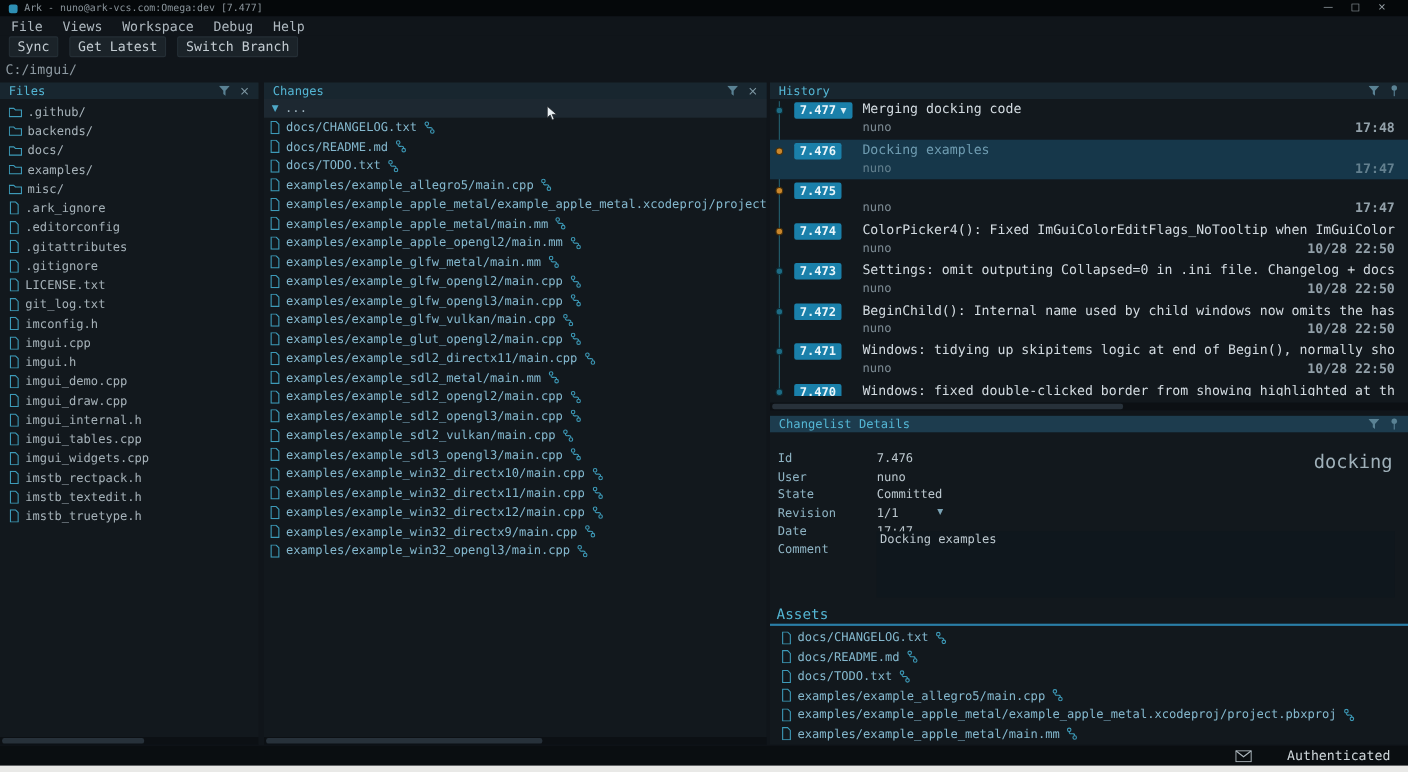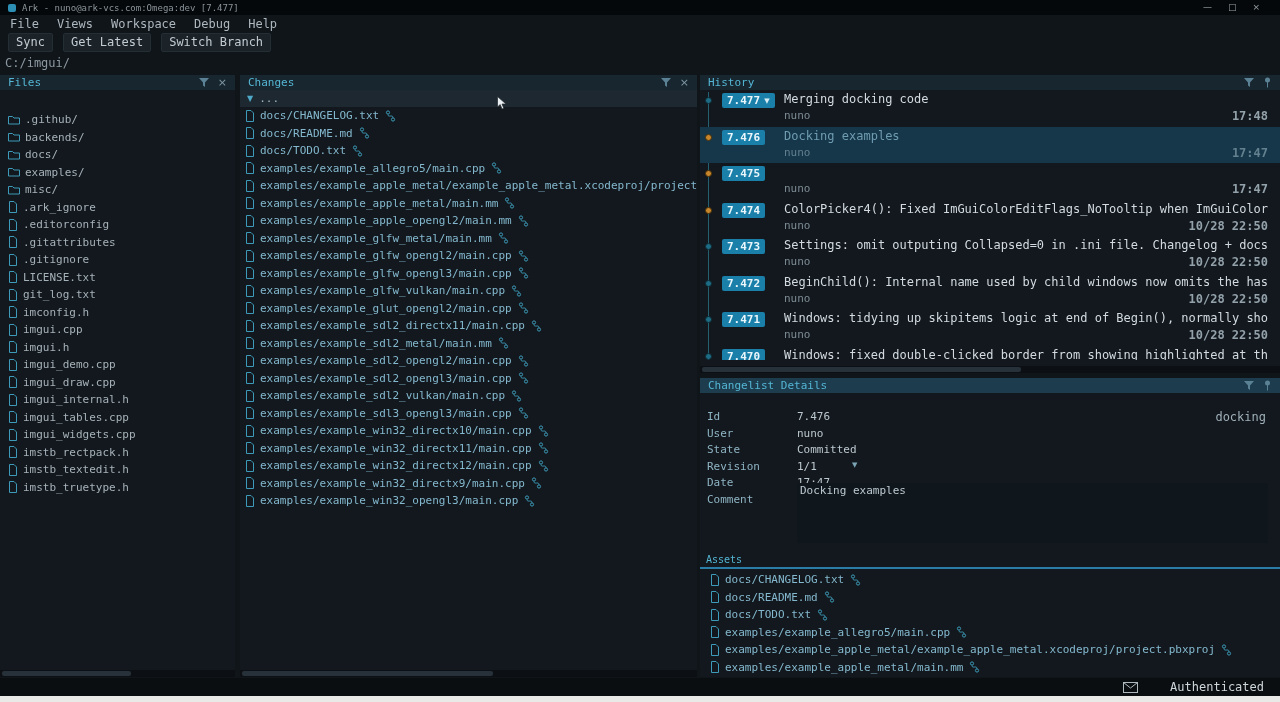--- a/index.html
+++ b/index.html
@@ -39,21 +39,21 @@
   .hdr-close { font-family:"DejaVu Sans",sans-serif; font-size:11px; color:#7e98a4; line-height:11px; }
   .hdr-svg { display:inline-block; }
 
   .files-panel   { left:0;   top:75px;  width:235px; height:602px; }
   .changes-panel { left:240px; top:75px; width:457px; height:602px; }
   .history-panel { left:700px; top:75px; width:580px; height:298px; }
   .details-panel { left:700px; top:378px; width:580px; height:299px; }
 
   
   .tree, .list { position:relative; overflow:hidden; }
-  .files-panel .tree { height:570px; padding-top:21px; }
+  .files-panel .tree { height:570px; padding-top:3px; }
   .changes-panel .list { height:570px; }
   .tree-row, .list-row { height:17.5px; display:flex; align-items:center; padding-left:8px; white-space:nowrap; overflow:hidden; }
   .list-row { padding-left:5px; }
   .icon { display:inline-flex; align-items:center; margin-right:5px; flex:0 0 auto; }
   .row-label { font-size:11px; color:#a6b2b9; }
   .changes-panel .row-label, .asset-row .row-label { color:#84b8ce; }
   .tree-row .icon-folder { display:none; }
   .tree-row.folder .icon-folder { display:inline-flex; }
   .branch-glyph { margin-left:6px; margin-right:0; }
 
@@ -81,28 +81,28 @@
   .commit-row.selected .c-time, .commit-row.selected .c-author { color:#63808f; }
   .hscroll { position:absolute; left:0; right:0; bottom:0; height:7px; background:#0c1014; }
   .hscroll .thumb { position:absolute; left:2px; top:1px; height:5px; width:55%; background:#27313a; border-radius:2px; }
 
   
   .details-panel .panel-header { background:#1d3c4e; }
   .fields { position:relative; padding-top:16px; }
   .field-row { position:relative; height:16.5px; }
   .f-label { position:absolute; left:7px; top:1px; font-size:11px; color:#8fb4c4; }
   .f-value { position:absolute; left:97px; top:1px; font-size:11px; color:#bcc8cf; }
-  .f-extra { position:absolute; right:14px; top:1px; font-size:12px; color:#9fb0b9; }
+  .f-extra { position:absolute; right:14px; top:1px; font-size:17px; color:#9fb0b9; }
   .combo-caret { position:absolute; left:152px; top:2px; font-family:"DejaVu Sans",sans-serif;
                  font-size:7px; color:#7ba4b6; }
   .comment-box { position:absolute; left:97px; top:105px; width:471px; height:60px; background:#0f171d; }
   .comment-text { position:absolute; left:3px; top:1px; font-size:11px; color:#bcc8cf; white-space:nowrap; }
   .assets-header { position:absolute; left:0; top:174px; width:580px; height:17px;
                    border-bottom:2px solid #2a7da6; display:flex; align-items:center; padding:0 6px; }
-  .assets-title { font-size:10px; color:#54b6d4; }
+  .assets-title { font-size:13px; color:#54b6d4; }
   .assets-list { position:absolute; left:0; top:193px; width:580px; height:106px; overflow:hidden; }
   .asset-row { height:17.5px; display:flex; align-items:center; padding-left:10px; white-space:nowrap; overflow:hidden; }
 
   
   .statusbar { position:absolute; left:0; top:678px; width:1280px; height:18px; background:#0a0e11;
                display:flex; align-items:center; justify-content:flex-end; padding-right:16px; }
   .mail { margin-right:32px; display:inline-flex; }
   .status-text { font-size:12px; color:#ced6da; }
   .bottom-strip { position:absolute; left:0; top:696px; width:1280px; height:6px; background:#e9e9e7; }
 

